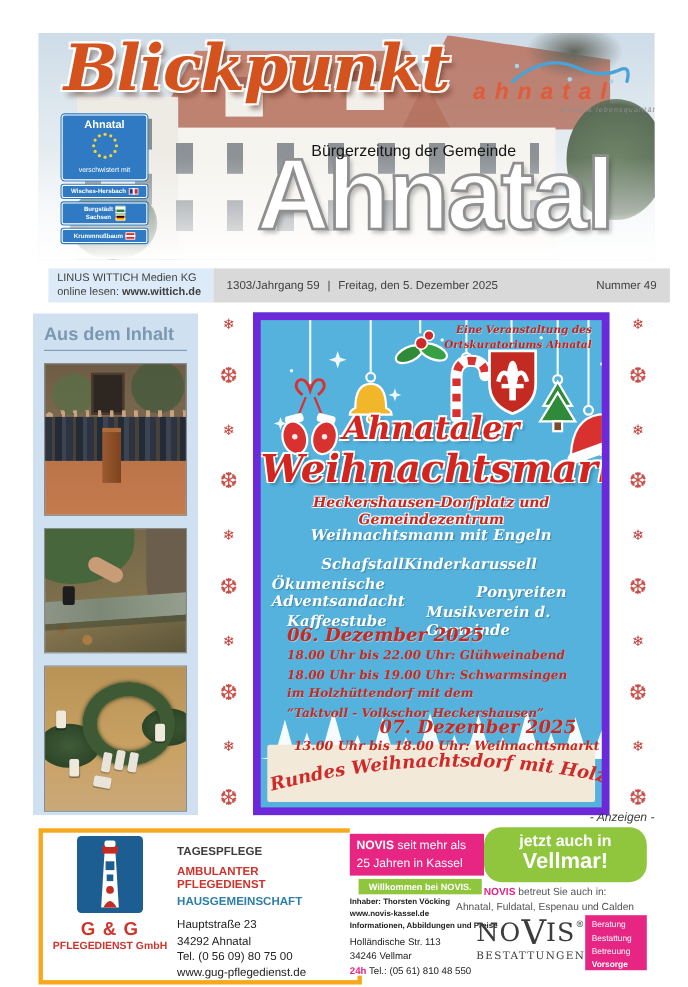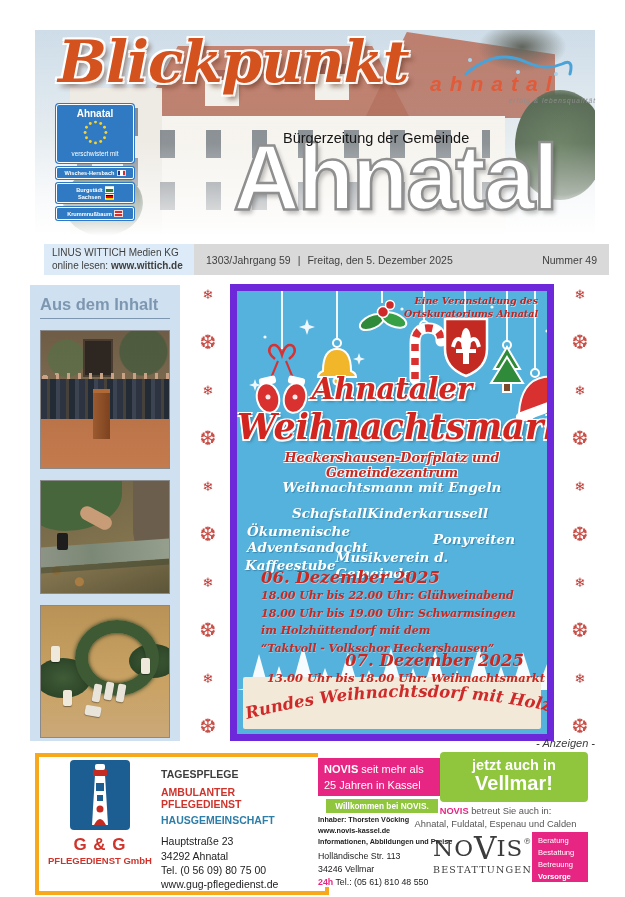--- a/index.html
+++ b/index.html
@@ -98,21 +98,21 @@
     text-shadow:-1.5px -1.5px 0 #fff,1.5px -1.5px 0 #fff,-1.5px 1.5px 0 #fff,1.5px 1.5px 0 #fff,3px 3px 3px rgba(0,0,0,.25);}
   .po-title2{left:0;top:115px;width:100%;text-align:center;font-size:35px;color:#d3251f;z-index:4;
     text-shadow:-1.5px -1.5px 0 #fff,1.5px -1.5px 0 #fff,-1.5px 1.5px 0 #fff,1.5px 1.5px 0 #fff,3px 3px 3px rgba(0,0,0,.25);}
   .po-loc{left:0;top:159px;width:100%;text-align:center;font-size:12.8px;color:#c8281f;z-index:4;
     text-shadow:-1px -1px 0 rgba(255,255,255,.85),1px -1px 0 rgba(255,255,255,.85),-1px 1px 0 rgba(255,255,255,.85),1px 1px 0 rgba(255,255,255,.85);}
   .po-feats{left:0;top:183px;width:100%;z-index:4;color:#fff;font-size:13.5px;text-shadow:1px 1px 1px rgba(0,40,70,.3);}
   .po-feats .row{display:flex;justify-content:space-between;box-sizing:border-box;height:26px;align-items:center;}
   .po-feats .r1{justify-content:center;}
   .po-feats .r2{padding:0 62px 0 55px;}
   .po-feats .r3{padding:0 32px 0 10px;}
-  .po-feats .r4{padding:0 28px 0 8px;}
+  .po-feats .r4{padding:0 28px 0 24px;gap:36px;}
   .po-day1{left:24px;top:277px;z-index:4;color:#c8281f;}
   .po-date{font-size:16.5px;text-shadow:.5px .5px 0 rgba(255,255,255,.4);}
   .po-dayline{font-size:11px;line-height:17.5px;text-shadow:.5px .5px 0 rgba(255,255,255,.3);}
   .po-day2{left:0;top:360px;width:100%;z-index:5;color:#c8281f;}
   .po-day2 .po-date{margin-left:108px;}
   .po-day2 .po-dayline{margin-left:30px;font-size:11.5px;}
   .po-trees{left:0;bottom:44px;z-index:2;}
   .po-banner{left:6px;right:6px;bottom:5px;height:52px;background:#f3e9d8;z-index:3;border-radius:2px;overflow:visible;}
 
   
@@ -126,21 +126,21 @@
   .gug-right{flex:1;padding-top:11px;font-size:10.5px;color:#222;line-height:1.3;}
   .gug-s1{font-weight:bold;color:#3d3d3d;font-size:10.5px;}
   .gug-s2{font-weight:bold;color:#cf342c;font-size:10.5px;line-height:1.15;margin-top:4px;}
   .gug-s3{font-weight:bold;color:#2d7ea9;font-size:10.5px;margin-top:4px;}
   .gug-addr{margin-top:7px;line-height:1.35;}
 
   
   .ad-novis{left:318px;top:752px;width:270px;height:135px;background:#fff;}
   .nv-pink1{position:absolute;left:0;top:6px;width:122px;height:38px;background:#e72582;color:#fff;font-size:11px;padding:4px 6px;box-sizing:border-box;line-height:1.45;}
   .nv-green2{position:absolute;left:8px;top:47px;width:112px;height:14px;background:#8fc63d;color:#fff;font-weight:bold;font-size:8.3px;text-align:center;line-height:14px;}
-  .nv-green3{position:absolute;right:0;top:0;width:148px;height:50px;background:#8fc63d;border-radius:4px;color:#fff;font-weight:bold;text-align:center;padding-top:5px;box-sizing:border-box;}
+  .nv-green3{position:absolute;right:0;top:0;width:148px;height:50px;background:#8fc63d;border-radius:16px;color:#fff;font-weight:bold;text-align:center;padding-top:5px;box-sizing:border-box;}
   .nv-g3a{font-size:14.5px;}
   .nv-g3b{font-size:20px;line-height:1.05;}
   .nv-betreut{position:absolute;right:0;top:53px;width:185px;text-align:center;color:#555;font-size:9.3px;line-height:1.4;}
   .nv-owner{position:absolute;left:0;top:63px;font-size:7.2px;font-weight:bold;color:#222;line-height:1.5;}
   .nv-addr{position:absolute;left:0;top:98px;font-size:8.8px;color:#222;line-height:1.45;}
   .nv-logo{position:absolute;left:115px;top:78px;width:92px;text-align:center;color:#3c3c3c;font-family:"DejaVu Serif",serif;}
   .nv-logo .big{font-size:23px;letter-spacing:1px;}
   .nv-logo .vee{font-size:31px;vertical-align:-3px;}
   .nv-logo .reg{font-size:8px;vertical-align:12px;}
   .nv-logo .best{font-size:9.5px;letter-spacing:1.2px;margin-top:-2px;}

